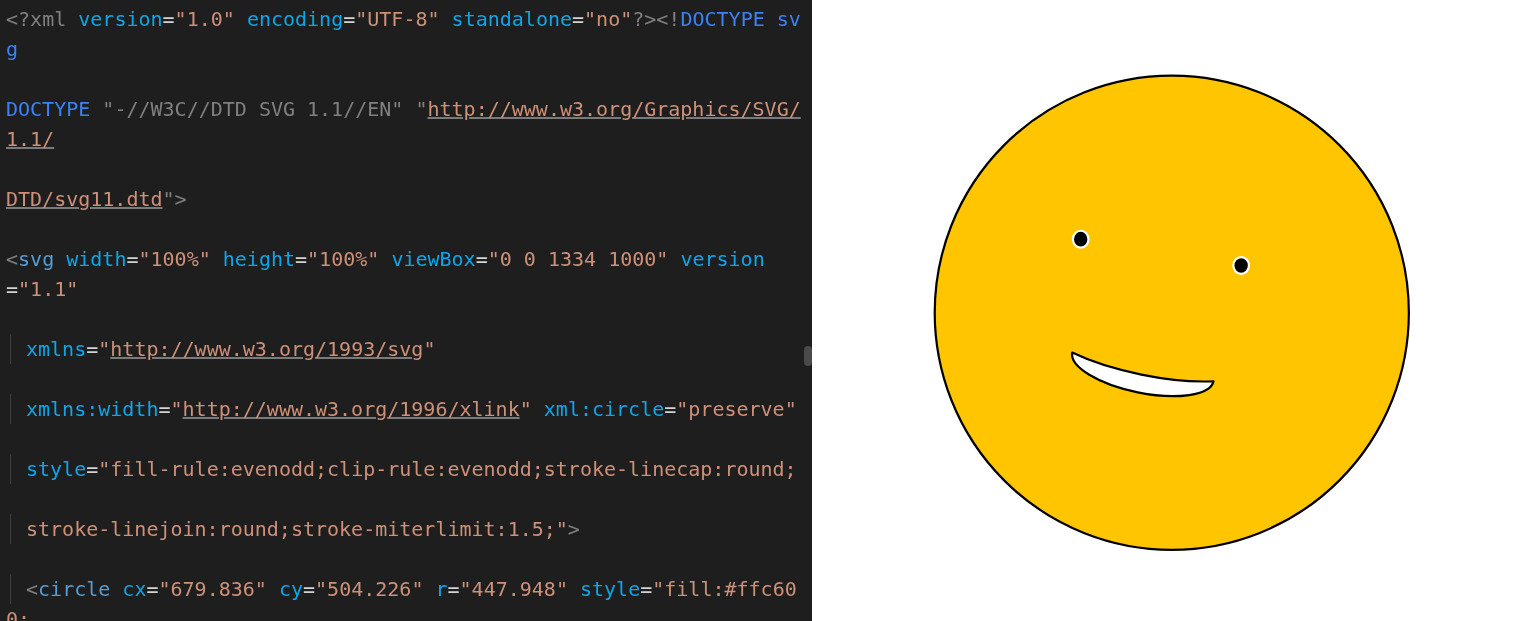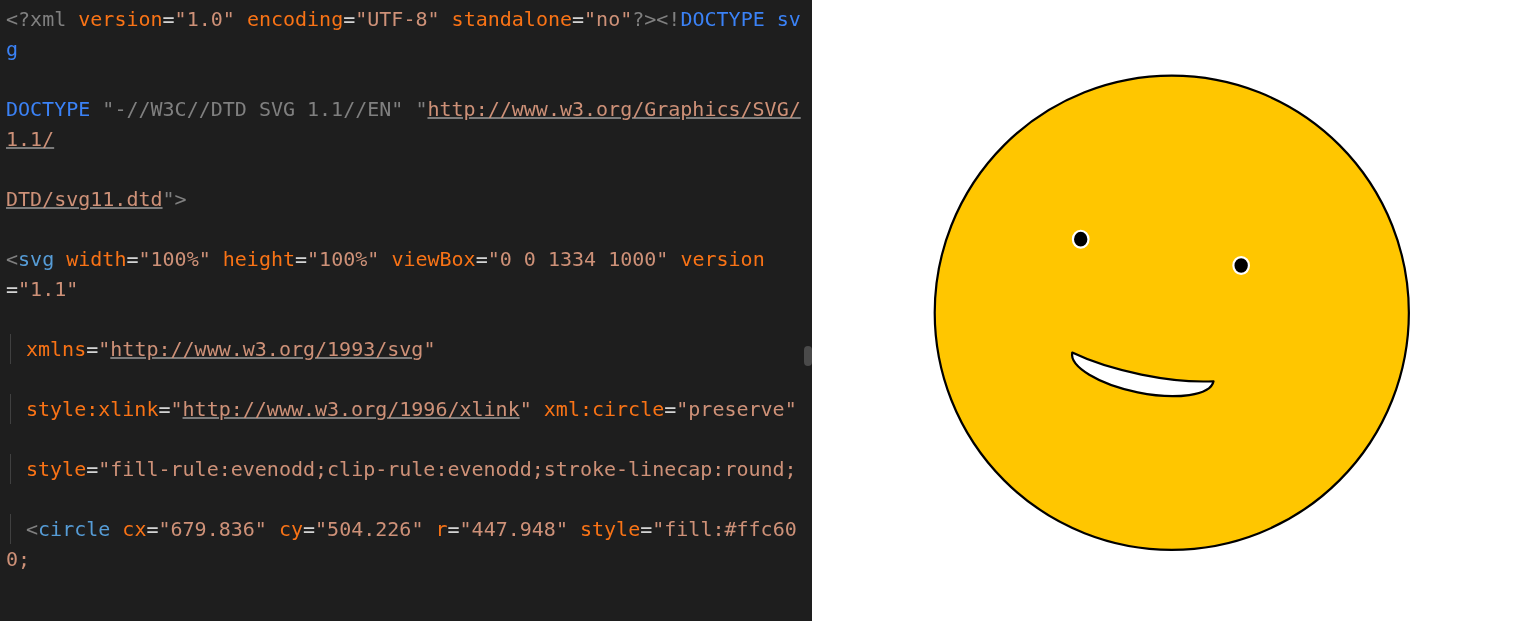--- a/index.html
+++ b/index.html
@@ -54,37 +54,38 @@
     padding-left: 15px;
     height: 30px;
     vertical-align: top;
   }
 
   
   .pi      { color: #808080; }     
   .doctype { color: #3b82f6; }     
   .tag     { color: #569cd6; }     
   .bracket { color: #808080; }     
-  .attr    { color: #f97316; margin-top: 15px; }     
+  .attr    { color: #0ea5e9; margin-top: 15px; }     
   .str     { color: #ce9178; }     
   .url     { color: #ce9178; text-decoration: underline; text-decoration-color: #7a7a7a; }     
   .eq      { color: #d4d4d4; }
   .line    { display: block; }
 </style>
 </head>
 <body>
 
 <div class="editor-pane">
 <pre><span class="line"><span class="pi">&lt;?</span><span class="pi">xml</span> <span class="attr">version</span><span class="eq">=</span><span class="str">"1.0"</span> <span class="attr">encoding</span><span class="eq">=</span><span class="str">"UTF-8"</span> <span class="attr">standalone</span><span class="eq">=</span><span class="str">"no"</span><span class="pi">?&gt;</span><span class="pi">&lt;!</span><span class="doctype">DOCTYPE</span><span class="doctype"> </span><span class="doctype">svg</span></span>
 <span class="line"><span class="doctype">DOCTYPE</span> <span class="pi">"-//W3C//DTD SVG 1.1//EN"</span> <span class="pi">"</span><span class="pi url">http://www.w3.org/Graphics/SVG/1.1/</span></span>
 <span class="line"><span class="pi url">DTD/svg11.dtd</span><span class="pi">"</span><span class="pi">&gt;</span></span>
 <span class="line"><span class="bracket">&lt;</span><span class="tag">svg</span> <span class="attr">width</span><span class="eq">=</span><span class="str">"100%"</span> <span class="attr">height</span><span class="eq">=</span><span class="str">"100%"</span> <span class="attr">viewBox</span><span class="eq">=</span><span class="str">"0 0 1334 1000"</span> <span class="attr">version</span><span class="eq">=</span><span class="str">"1.1"</span></span>
 <span class="line"><span class="indent-guide"></span><span class="attr">xmlns</span><span class="eq">=</span><span class="str">"</span><span class="str url">http://www.w3.org/1993/svg</span><span class="str">"</span></span>
-<span class="line"><span class="indent-guide"></span><span class="attr">style:xlink</span><span class="eq">=</span><span class="str">"</span><span class="str url">http://www.w3.org/1996/xlink</span><span class="str">"</span> <span class="attr">xml:circle</span><span class="eq">=</span><span class="str">"preserve"</span></span>
+<span class="line"><span class="indent-guide"></span><span class="attr">xmlns:width</span><span class="eq">=</span><span class="str">"</span><span class="str url">http://www.w3.org/1996/xlink</span><span class="str">"</span> <span class="attr">xml:circle</span><span class="eq">=</span><span class="str">"preserve"</span></span>
 <span class="line"><span class="indent-guide"></span><span class="attr">style</span><span class="eq">=</span><span class="str">"fill-rule:evenodd;clip-rule:evenodd;stroke-linecap:round;</span></span>
+<span class="line"><span class="indent-guide"></span><span class="str">stroke-linejoin:round;stroke-miterlimit:1.5;"</span><span class="bracket">&gt;</span></span>
 <span class="line"><span class="indent-guide"></span><span class="bracket">&lt;</span><span class="tag">circle</span> <span class="attr">cx</span><span class="eq">=</span><span class="str">"679.836"</span> <span class="attr">cy</span><span class="eq">=</span><span class="str">"504.226"</span> <span class="attr">r</span><span class="eq">=</span><span class="str">"447.948"</span> <span class="attr">style</span><span class="eq">=</span><span class="str">"fill:#ffc600;</span></span>
 
 
 
 
 
 
 
 
 

